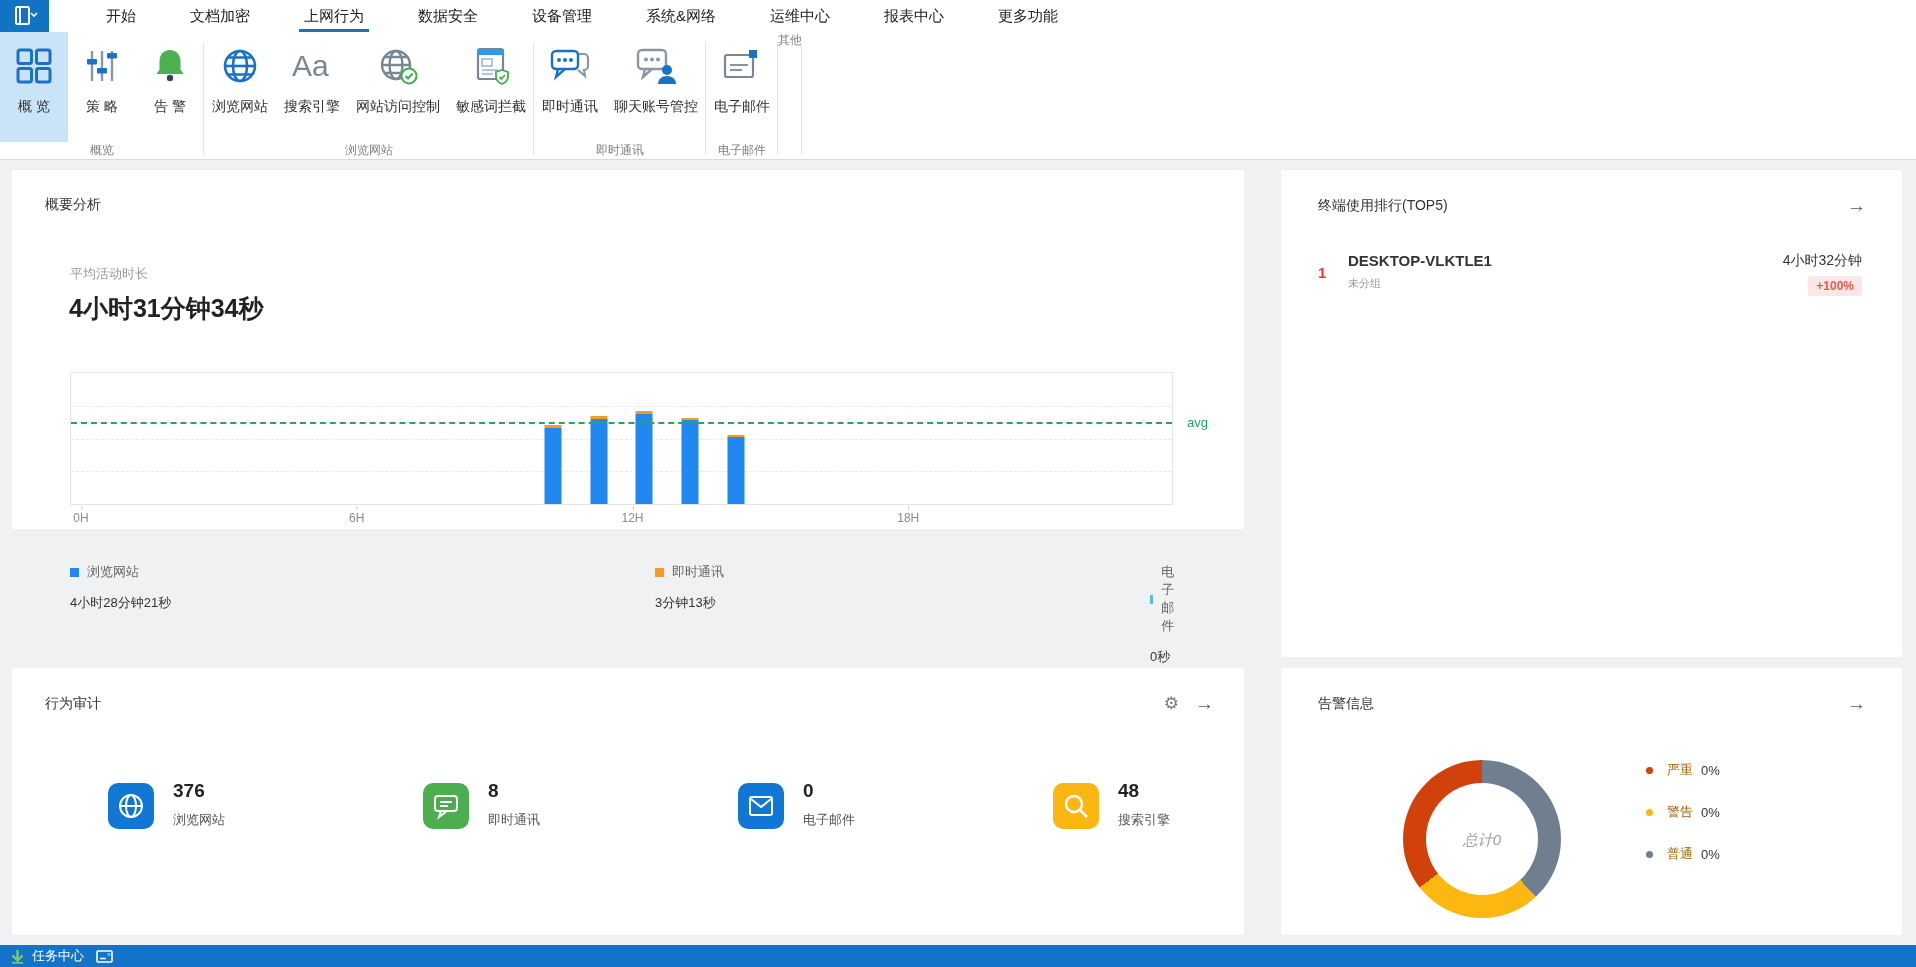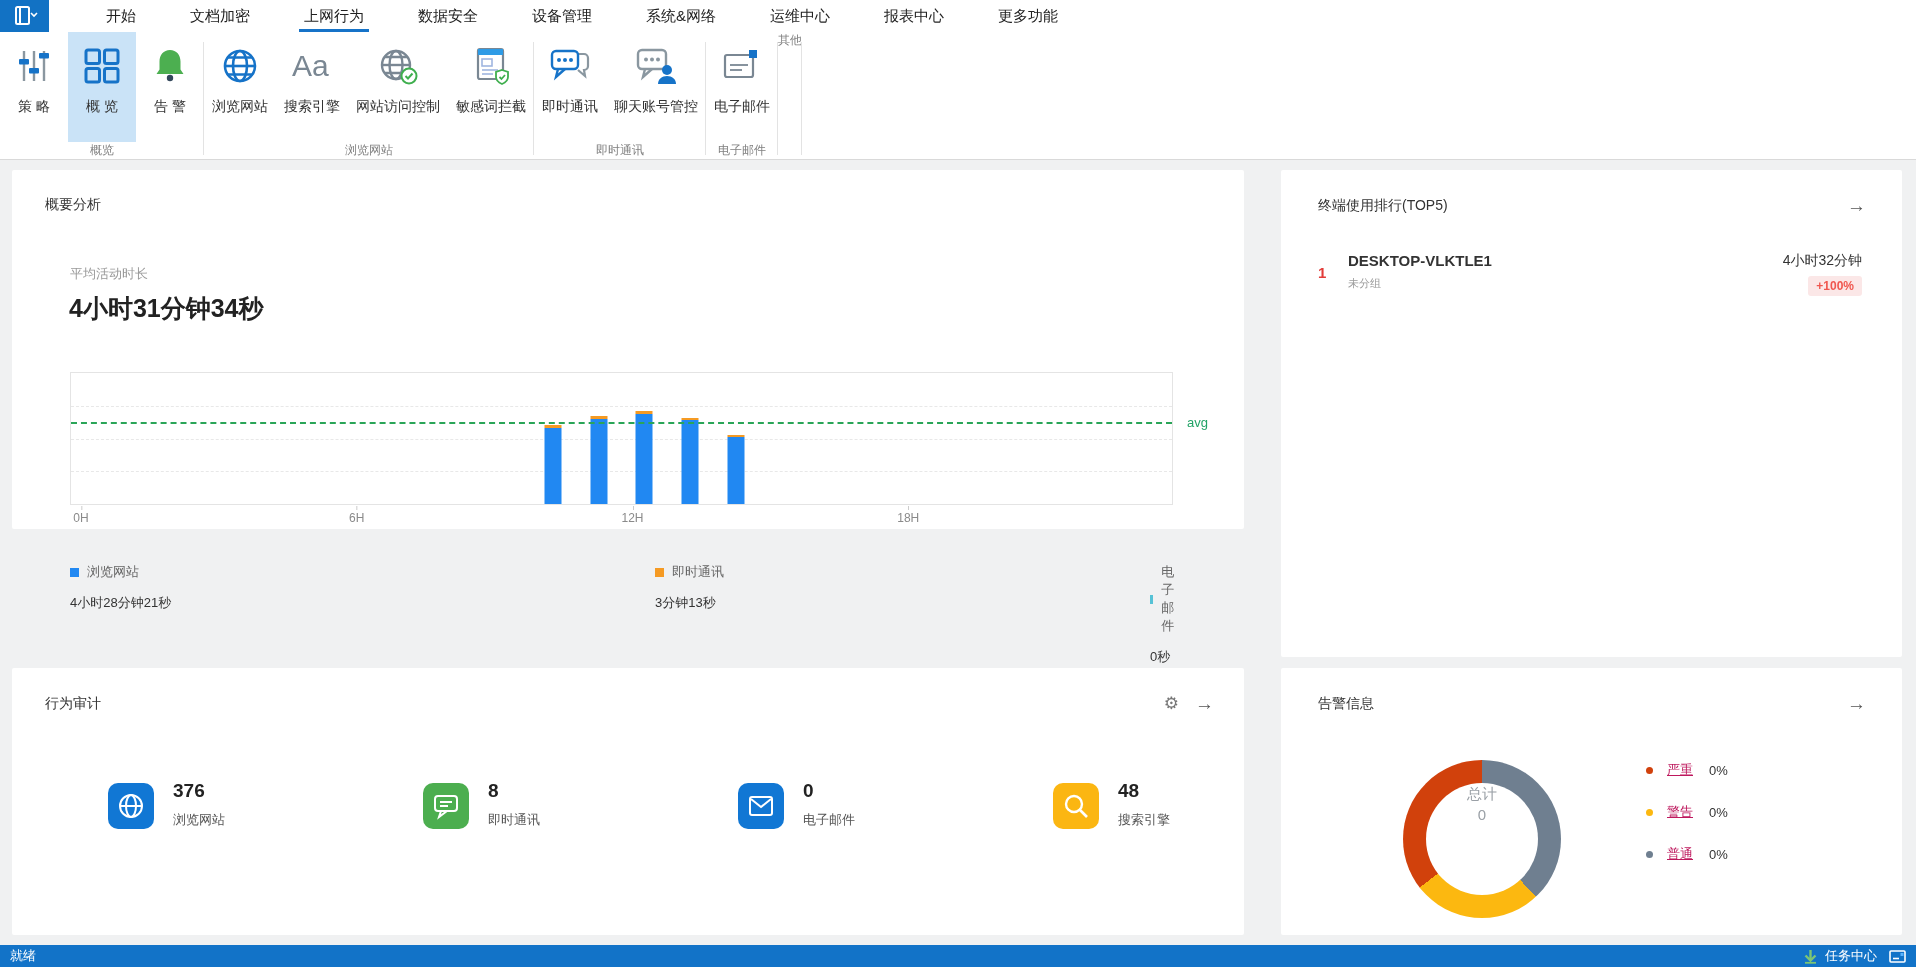--- a/index.html
+++ b/index.html
@@ -73,26 +73,26 @@
   .stats { position:absolute; left:96px; top:112px; display:flex; }
   .stat { width:315px; display:flex; align-items:flex-end; cursor:pointer; }
   .stat-ico { width:46px; height:46px; border-radius:10px; display:flex; align-items:center; justify-content:center; margin-top:2px; }
   .stat-txt { margin-left:19px; }
   .stat-val { font-size:19px; font-weight:bold; color:#222; }
   .stat-lab { margin-top:9px; font-size:13px; color:#555; }
 
   
   .donut { position:absolute; left:122px; top:92px; width:158px; height:158px; border-radius:50%; }
   .donut-hole { position:absolute; inset:23px; background:#fff; border-radius:50%;
-    display:flex; flex-direction:column; align-items:center; justify-content:flex-start; }
+    display:flex; flex-direction:row; align-items:center; justify-content:center;font-style:italic; }
   .donut-hole div { font-size:15px; color:#9aa0a6; line-height:21px; }
   .al-legend { position:absolute; left:365px; top:88px; }
   .al-item { display:flex; align-items:center; height:28px; margin-bottom:14px; }
   .al-dot { width:7px; height:7px; border-radius:50%; margin-right:14px; }
-  .al-name { font-size:13px; color:#be185d; margin-right:16px;text-decoration:underline; }
+  .al-name { font-size:13px; color:#a16207; margin-right:8px; }
   .al-val { font-size:13px; color:#333; }
 
   
   .statusbar { position:absolute; left:0; right:0; bottom:0; height:22px;
     display:flex; align-items:center; color:#fff; font-size:13px; padding:0 10px; }
   .sb-left { flex:1; }
   .sb-right { display:flex; align-items:center; gap:7px; cursor:pointer; }
   .sb-task-ico { margin-left:12px; display:flex; align-items:center; cursor:pointer; }
   svg { display:block; }
 </style>
@@ -138,49 +138,49 @@
     <div class="mtab">
         <span>更多功能</span>
       </div>
   </div>
 </div>
 
 <div class="ribbon">
 
   <div class="rgroup">
     <div class="ritems">
-      <div class="ritem">
-        <span class="ricon">
-          <svg width="38" height="38" viewBox="0 0 38 38">
-            <g stroke="#8a97a0" stroke-width="2.4">
-                <line x1="9" y1="4" x2="9" y2="34"></line>
-                <line x1="19" y1="4" x2="19" y2="34"></line>
-                <line x1="29" y1="4" x2="29" y2="34"></line>
-              </g>
-            <g fill="#1673c8">
-                <rect x="4" y="12" width="10" height="5.5" rx="1"></rect>
-                <rect x="14" y="21" width="10" height="5.5" rx="1"></rect>
-                <rect x="24" y="6" width="10" height="5.5" rx="1"></rect>
-              </g>
-            </svg>
-        </span>
-        <span class="rlabel">策 略</span>
-      </div>
       <div class="ritem selected">
         <span class="ricon">
           <svg width="38" height="38" viewBox="0 0 38 38">
               <g fill="none" stroke="#1673c8" stroke-width="3">
             <rect x="3" y="3" width="13.5" height="13.5" rx="2"></rect>
                 <rect x="21.5" y="3" width="13.5" height="13.5" rx="2"></rect>
             <rect x="3" y="21.5" width="13.5" height="13.5" rx="2"></rect>
                 <rect x="21.5" y="21.5" width="13.5" height="13.5" rx="2"></rect>
               </g>
             </svg>
         </span>
         <span class="rlabel">概 览</span>
+      </div>
+      <div class="ritem">
+        <span class="ricon">
+          <svg width="38" height="38" viewBox="0 0 38 38">
+            <g stroke="#8a97a0" stroke-width="2.4">
+                <line x1="9" y1="4" x2="9" y2="34"></line>
+                <line x1="19" y1="4" x2="19" y2="34"></line>
+                <line x1="29" y1="4" x2="29" y2="34"></line>
+              </g>
+            <g fill="#1673c8">
+                <rect x="4" y="12" width="10" height="5.5" rx="1"></rect>
+                <rect x="14" y="21" width="10" height="5.5" rx="1"></rect>
+                <rect x="24" y="6" width="10" height="5.5" rx="1"></rect>
+              </g>
+            </svg>
+        </span>
+        <span class="rlabel">策 略</span>
       </div>
       <div class="ritem">
         <span class="ricon">
           <svg width="38" height="38" viewBox="0 0 38 38">
             <path fill="#4caf50" d="M19 3c6.5 0 10.5 5 10.5 11.5v8l3 4.5H5.5l3-4.5v-8C8.5 8 12.5 3 19 3z"></path>
             <circle cx="19" cy="31" r="3.2" fill="#33475b"></circle>
             </svg>
         </span>
         <span class="rlabel">告 警</span>
       </div>
@@ -487,21 +487,20 @@
           <span class="al-dot" style="background: rgb(111, 127, 144);"></span>
           <span class="al-name">普通</span>
           <span class="al-val">0%</span>
         </div>
       </div>
     </div>
   </div>
 </div>
 
 <div class="statusbar" style="background: rgb(18, 115, 200);">
-  <div class="sb-left">就绪</div>
   <div class="sb-right">
     <span>
       <svg width="15" height="15" viewBox="0 0 15 15">
           <g stroke="#7cc576" stroke-width="2.4" fill="none">
         <line x1="7.5" y1="1" x2="7.5" y2="10"></line>
             <path d="M2.5 6.5l5 5 5-5"></path>
           </g>
         <line x1="2" y1="13.8" x2="13" y2="13.8" stroke="#7cc576" stroke-width="1.8"></line>
         </svg>
     </span>

